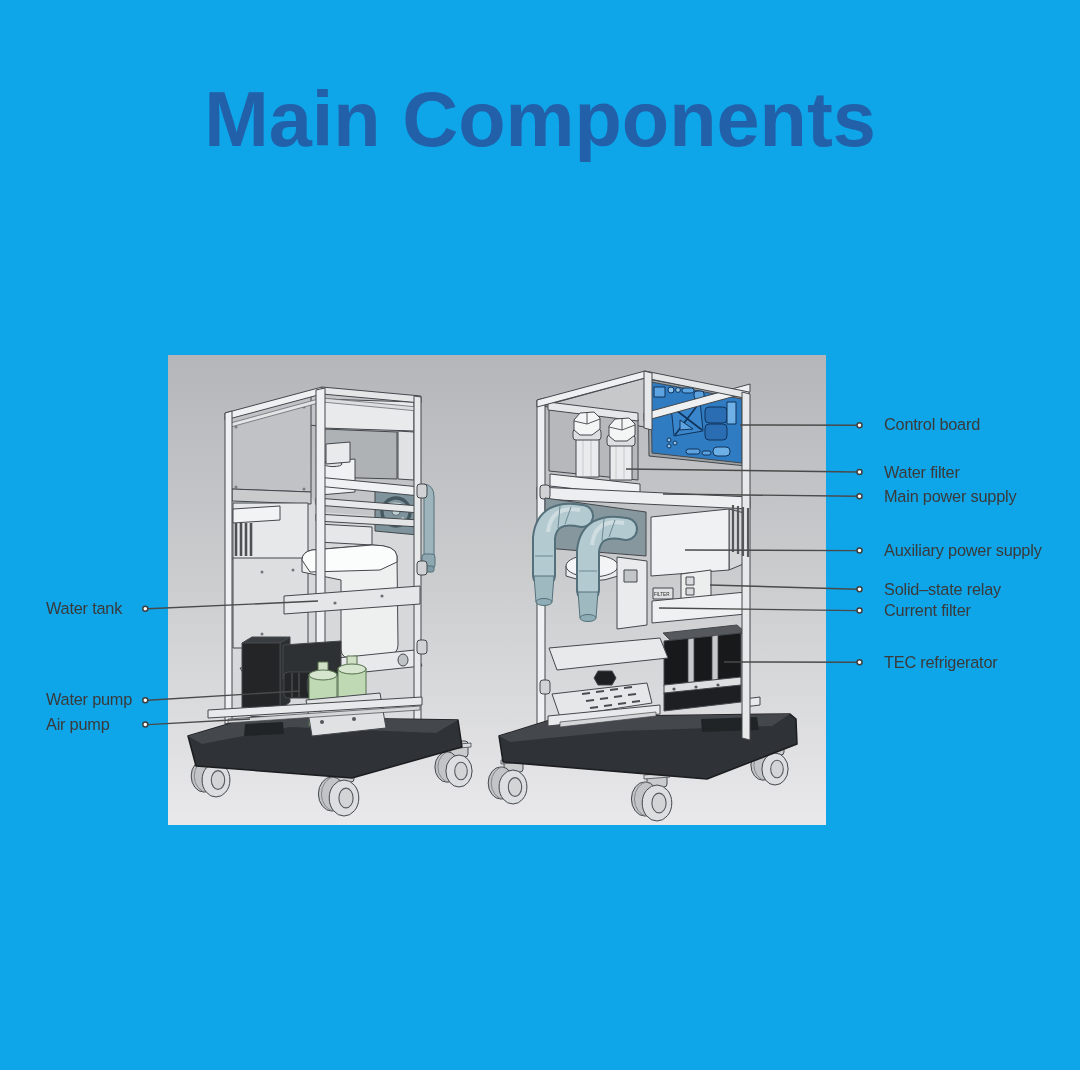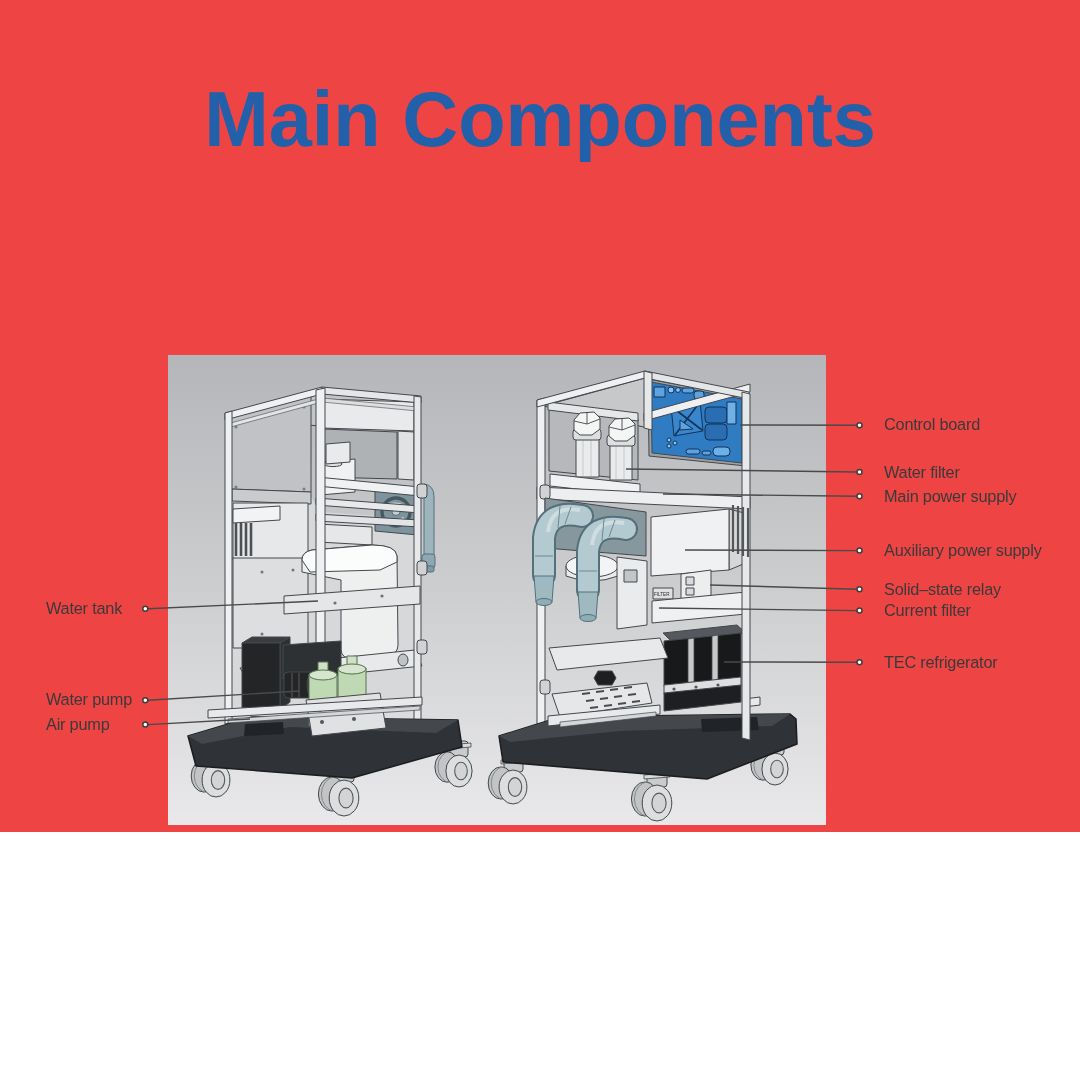--- a/index.html
+++ b/index.html
@@ -1,16 +1,16 @@
 <!DOCTYPE html>
 <html><head>
 <meta charset="utf-8">
 <style>
 html,body{margin:0;padding:0;background:#ffffff;}
-#page{position:relative;width:1080px;height:832px;background:#ef4444;overflow:hidden;font-family:"Liberation Sans",sans-serif;}
+#page{position:relative;width:1080px;height:1070px;background:#0ea5e9;overflow:hidden;font-family:"Liberation Sans",sans-serif;}
 svg{position:absolute;left:0;top:0;}
 </style>
 </head>
 <body>
 <div id="page">
 <svg width="1080" height="1080" viewBox="0 0 1080 1080">
 <defs>
 <linearGradient id="bgG" x1="0" y1="0" x2="0" y2="1">
   <stop offset="0" stop-color="#b5b6b9"></stop>
   <stop offset="0.45" stop-color="#cacbcd"></stop>

